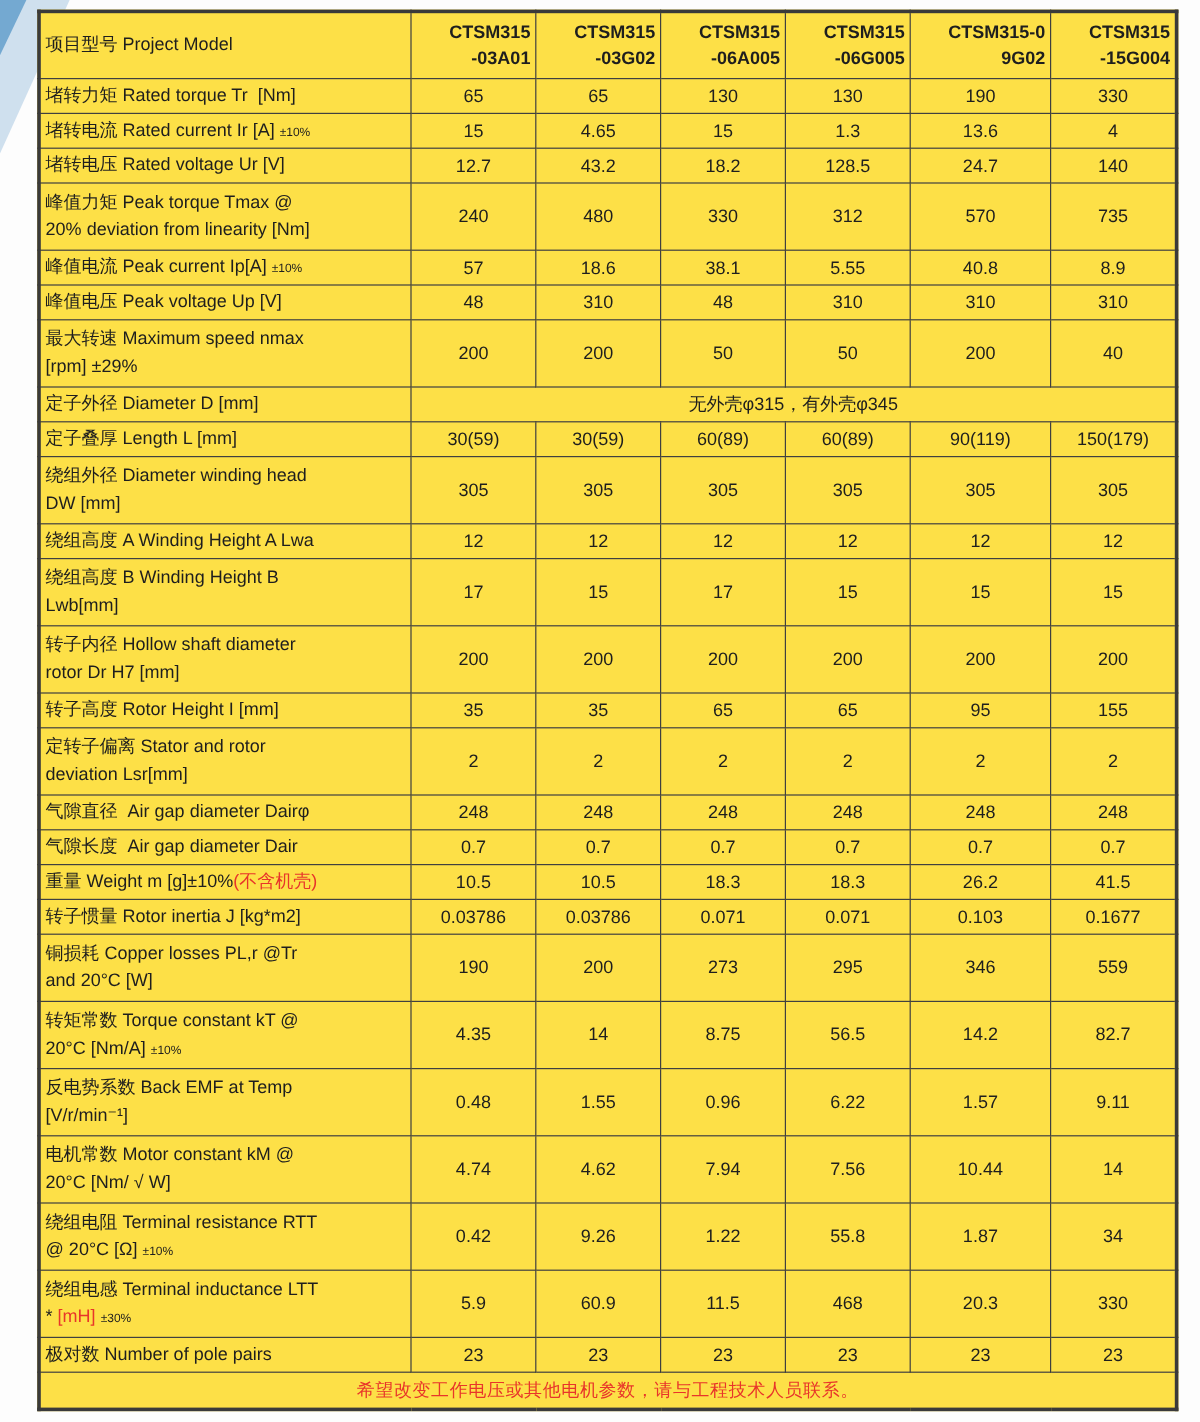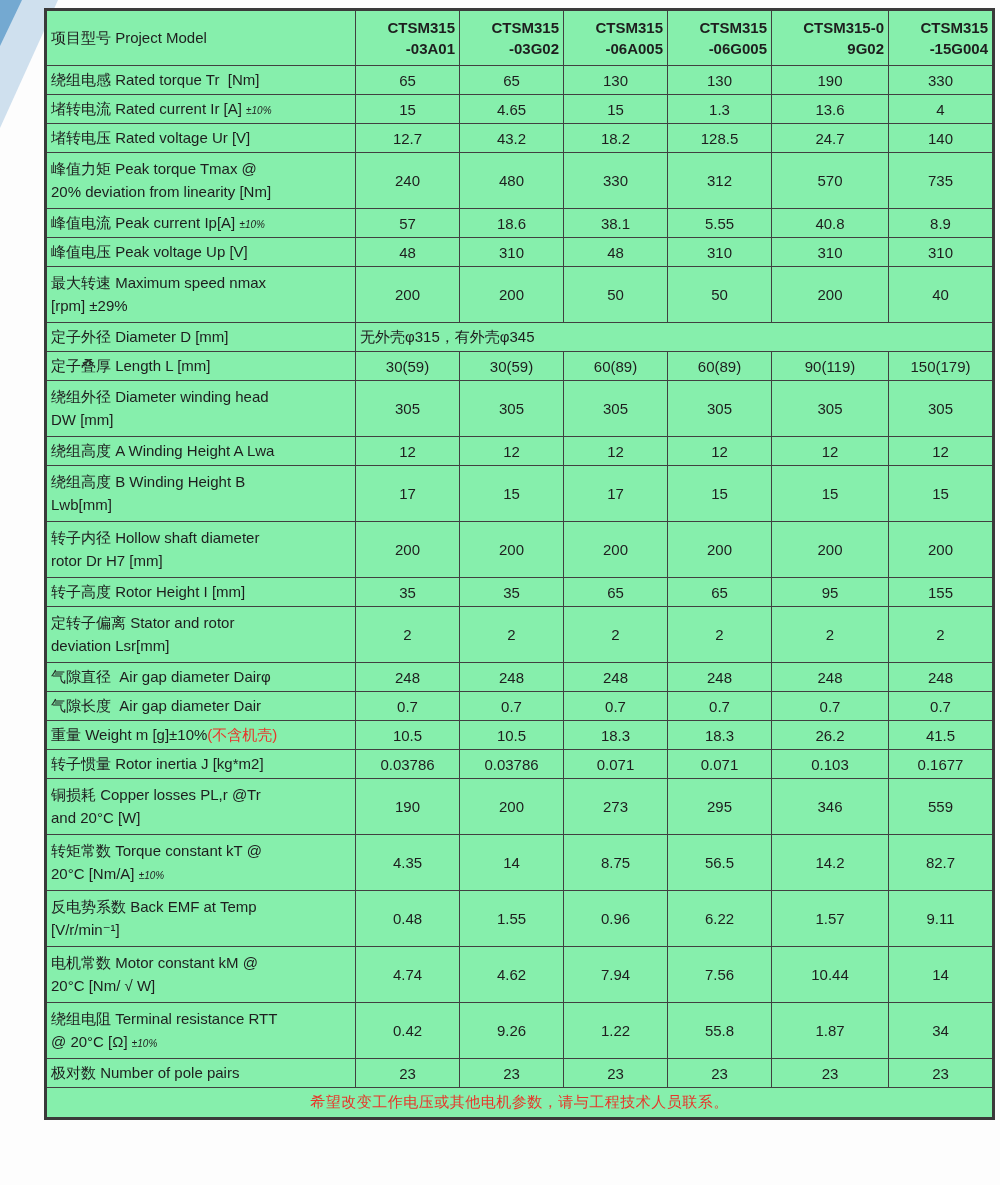--- a/index.html
+++ b/index.html
@@ -15,54 +15,54 @@
     border-top:128px solid #cfe0ee;
     border-right:58px solid transparent;
   }
   .corner-dark{
     position:absolute;top:0;left:0;width:0;height:0;
     border-top:46px solid #74a9d1;
     border-right:22px solid transparent;
   }
   table.spec{
     position:relative;
-    margin:8px 0 0 44px;
+    margin:8px 0 0 31px;
     width:948px;
     border-collapse:collapse;
     table-layout:fixed;
     border:3px solid #3a3a3a;
-    background:#86efac;
+    background:#fde047;
   }
   table.spec td{
     border:1.5px solid #404040;
     font-size:15px;
     vertical-align:middle;
     padding:1px 4px;
     overflow:hidden;
   }
   tr.h1{height:29px;}
   tr.h2{height:56px;}
   tr.hf{height:31px;}
   .label-cell{
     text-align:left;
     padding-left:6px;
     white-space:pre-wrap;
     line-height:1.5;
   }
   .value-cell{text-align:center;}
-  .merged-cell{text-align:left;}
+  .merged-cell{text-align:center;}
   .model-cell{
     text-align:right;
     white-space:pre-line;
     line-height:1.4;
     font-size:14.5px;
     font-weight:bold;
   }
   .red{color:#e8352a;}
-  .small{font-size:10px;font-style:italic;}
+  .small{font-size:10px;}
   .footer-cell{
     text-align:center;
     color:#e8352a;
     font-size:16px;
     letter-spacing:0.5px;
     font-family:Liberation Serif, serif;
   }
 </style>
 </head>
 <body>
@@ -90,21 +90,21 @@
         <td class="model-cell">CTSM315
 -06A005</td>
         <td class="model-cell">CTSM315
 -06G005</td>
         <td class="model-cell">CTSM315-0
 9G02</td>
         <td class="model-cell">CTSM315
 -15G004</td>
       </tr>
       <tr class="h1">
-        <td class="label-cell"><span>绕组电感 Rated torque Tr  [Nm]</span></td>
+        <td class="label-cell"><span>堵转力矩 Rated torque Tr  [Nm]</span></td>
         <td class="value-cell">65</td>
         <td class="value-cell">65</td>
         <td class="value-cell">130</td>
         <td class="value-cell">130</td>
         <td class="value-cell">190</td>
         <td class="value-cell">330</td>
       </tr>
       <tr class="h1">
         <td class="label-cell"><span>堵转电流 Rated current Ir [A] </span><span class="small">±10%</span></td>
         <td class="value-cell">15</td>
@@ -311,20 +311,30 @@
       <tr class="h2">
         <td class="label-cell"><span>绕组电阻 Terminal resistance RTT
 @ 20°C [Ω] </span><span class="small">±10%</span></td>
         <td class="value-cell">0.42</td>
         <td class="value-cell">9.26</td>
         <td class="value-cell">1.22</td>
         <td class="value-cell">55.8</td>
         <td class="value-cell">1.87</td>
         <td class="value-cell">34</td>
       </tr>
+      <tr class="h2">
+        <td class="label-cell"><span>绕组电感 Terminal inductance LTT
+* </span><span class="red ">[mH]</span><span> </span><span class="small">±30%</span></td>
+        <td class="value-cell">5.9</td>
+        <td class="value-cell">60.9</td>
+        <td class="value-cell">11.5</td>
+        <td class="value-cell">468</td>
+        <td class="value-cell">20.3</td>
+        <td class="value-cell">330</td>
+      </tr>
       <tr class="h1">
         <td class="label-cell"><span>极对数 Number of pole pairs</span></td>
         <td class="value-cell">23</td>
         <td class="value-cell">23</td>
         <td class="value-cell">23</td>
         <td class="value-cell">23</td>
         <td class="value-cell">23</td>
         <td class="value-cell">23</td>
       </tr>
       <tr class="hf">

